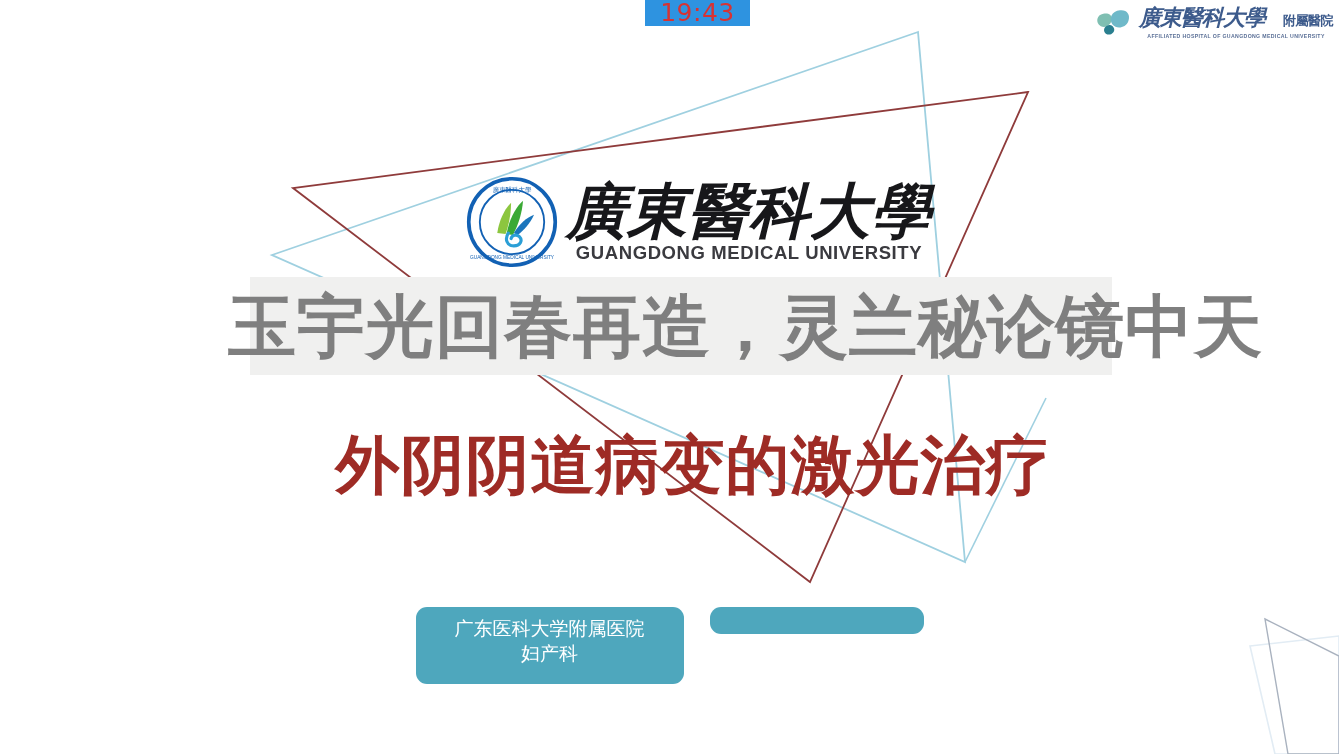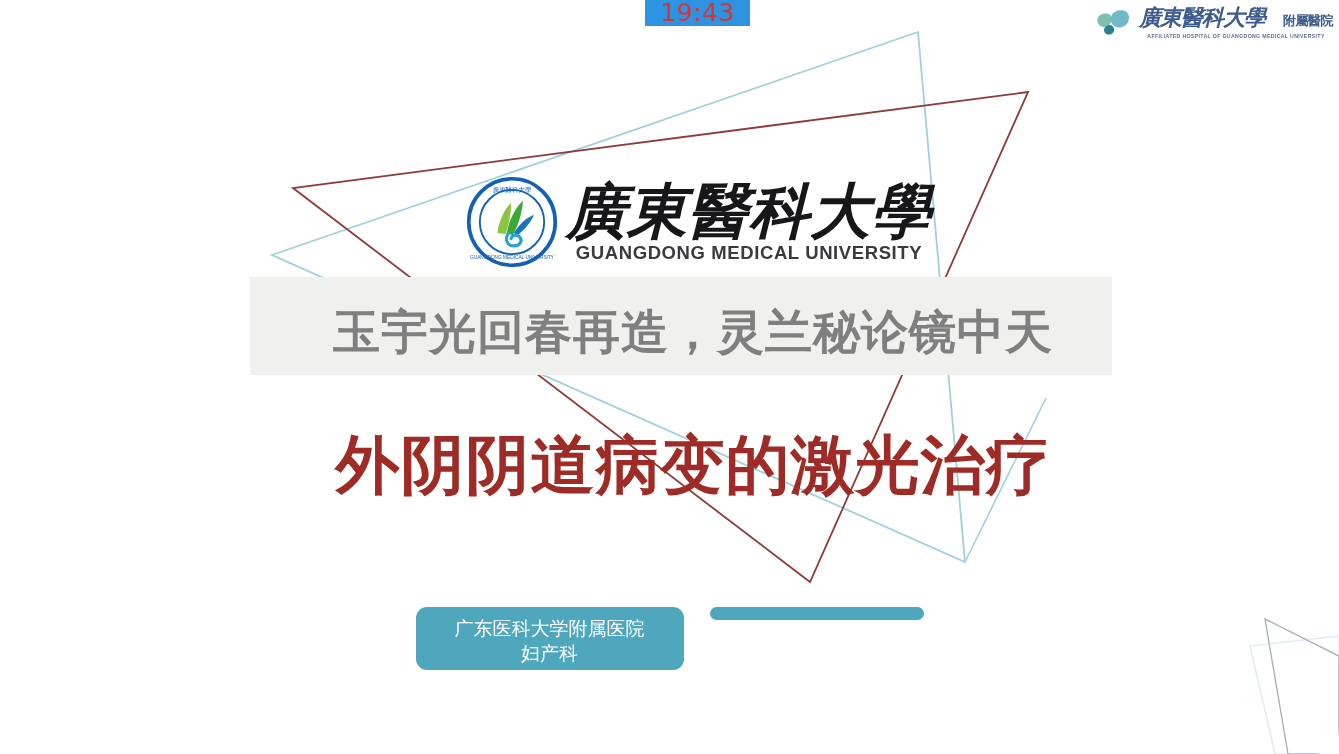--- a/index.html
+++ b/index.html
@@ -9,21 +9,20 @@
   }
   body {
     font-family: "Liberation Sans", "DejaVu Sans", sans-serif;
   }
   #slide {
     position: relative;
     width: 1339px;
     height: 754px;
     background: #ffffff;
     overflow: hidden;
-    border-radius: 25px;
   }
 
   
   #decor {
     position: absolute;
     left: 0; top: 0;
     width: 1339px; height: 754px;
     pointer-events: none;
   }
 
@@ -148,23 +147,23 @@
     height: 98px;
     background: #f0f0ef;
     z-index: 15;
   }
   #headline-main {
     position: absolute;
     left: 228px;
     top: 300px;
     width: 930px;
     text-align: center;
-    font-family: Liberation Sans, sans-serif;
-    font-weight: bold;
-    font-size: 47px;
+    font-family: Liberation Mono, monospace;
+    font-weight: bold;
+    font-size: 68px;
     line-height: 64px;
     color: #7f7f7f;
     letter-spacing: 1px;
     white-space: nowrap;
     z-index: 22;
   }
 
   
   #headline-sub {
     position: absolute;
@@ -196,21 +195,21 @@
     z-index: 25;
   }
   .credit-chip {
     background: #4ea7bd;
     border-radius: 11px;
     color: #ffffff;
     font-family: "DejaVu Sans", sans-serif;
     font-size: 19px;
     line-height: 25px;
     text-align: center;
-    padding: 9px 18px 4px 18px;
+    padding: 9px 18px 18px 18px;
     box-sizing: border-box;
     white-space: nowrap;
   }
   #credit-org { min-width: 268px; }
   #credit-author { min-width: 214px; }
   .credit-line { display: block; }
 </style>
 </head>
 <body>
 

